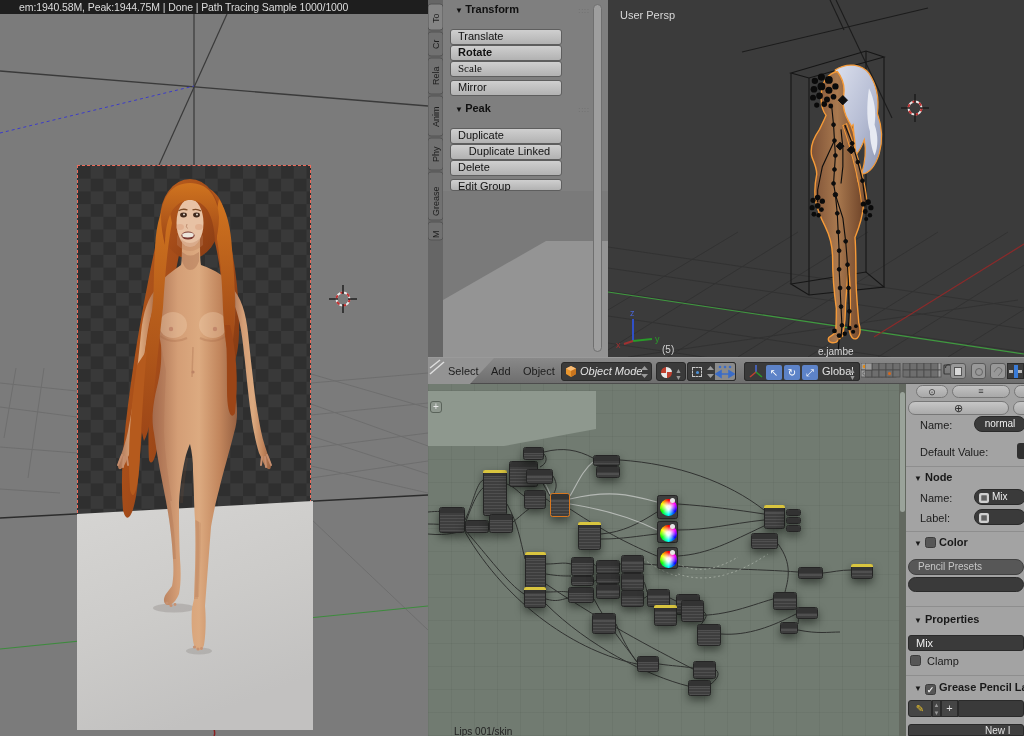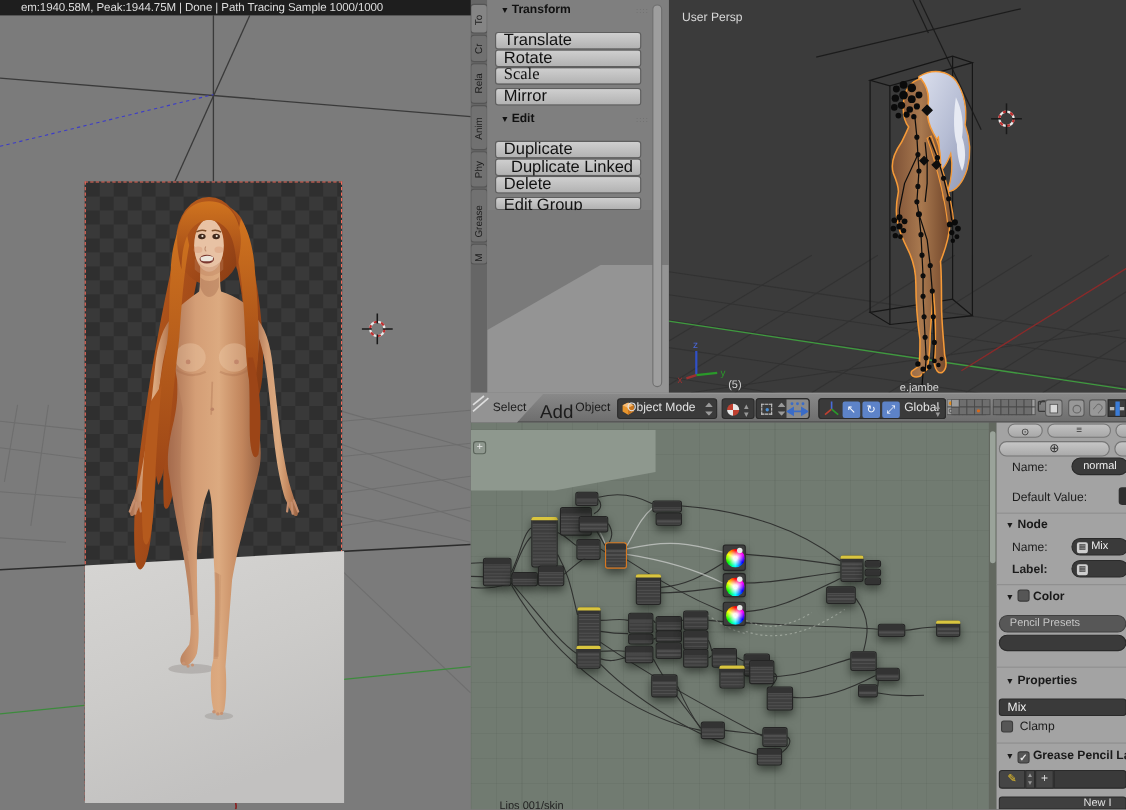--- a/index.html
+++ b/index.html
@@ -13,22 +13,22 @@
   #renderrect{left:77px;top:165px;width:234px;height:563px;
     background:#2f2f2f;
     background-image:conic-gradient(#393939 90deg,transparent 90deg 180deg,#393939 180deg 270deg,transparent 270deg);
     background-size:25.4px 25.4px;
     border:1px dashed #f06a5a; z-index:3;}
   
   #tabs{left:428px;top:0;width:15px;height:357px;background:#666;z-index:4;}
   #shelf{left:443px;top:0;width:165px;height:357px;background:#7f7f7f;z-index:4;}
   .hdr{position:absolute;color:#111;font-size:11px;font-weight:bold;}
   .hdr:before{content:"▼ ";font-size:8px;}
-  .btn{position:absolute;left:7px;width:133px;height:15.5px;background:linear-gradient(#cfcfcf,#b2b2b2);
-    border:1px solid #5e5e5e;border-radius:3px;color:#111;font-size:15px;line-height:13.5px;padding-left:7px;}
+  .btn{position:absolute;left:7px;width:112px;height:15.5px;background:linear-gradient(#cfcfcf,#b2b2b2);
+    border:1px solid #5e5e5e;border-radius:3px;color:#111;font-size:11px;line-height:13.5px;padding-left:7px;}
   
   #vpR{left:608px;top:0;width:416px;height:357px;background:#3b3b3b;overflow:hidden;}
   
   #hdr3d{left:428px;top:357px;width:596px;height:27px;background:linear-gradient(#898989,#6e6e6e);
     border-top:1px solid #9a9a9a;border-bottom:1px solid #4c4c4c;z-index:6;padding-left:31px;}
   
   #nodes{left:428px;top:384px;width:471px;height:352px;background:#717b71;overflow:hidden;z-index:2;
     background-image:repeating-linear-gradient(0deg,rgba(0,0,0,0.045) 0 1px,transparent 1px 23px),
       repeating-linear-gradient(90deg,rgba(0,0,0,0.045) 0 1px,transparent 1px 23px);}
   
@@ -223,24 +223,24 @@
         <text transform="translate(10.5,216) rotate(-90)">Grease</text>
         <rect x="0" y="222" width="15" height="18" rx="3" fill="#717171" stroke="#555"></rect>
         <text transform="translate(10.5,238) rotate(-90)">M</text>
       </g>
     </svg>
   </div>
   <div class="abs" id="shelf">
     <div class="hdr" style="left:12px;top:3px;">Transform</div>
     <div style="position:absolute;right:18px;top:7px;color:#6a6a6a;font-size:7px;letter-spacing:1px;">::::</div>
     <div class="btn" style="top:29px;">Translate</div>
-    <div class="btn" style="top:45px;">Rotate</div>
+    <div class="btn" style="top:45px;font-weight:bold;">Rotate</div>
     <div class="btn" style="top:61px;font-family:Liberation Serif, serif;">Scale</div>
     <div class="btn" style="top:80px;">Mirror</div>
-    <div class="hdr" style="left:12px;top:102px;">Edit</div>
+    <div class="hdr" style="left:12px;top:102px;">Peak</div>
     <div style="position:absolute;right:18px;top:106px;color:#6a6a6a;font-size:7px;letter-spacing:1px;">::::</div>
     <div class="btn" style="top:128px;">Duplicate</div>
     <div class="btn" style="top:144px;text-align:center;">Duplicate Linked</div>
     <div class="btn" style="top:160px;">Delete</div>
     <div class="btn" style="top:179px;height:12px;">Edit Group</div>
     <div style="position:absolute;left:0;top:191px;width:165px;height:166px;background:#7a7a7a;">
       <svg width="165" height="166">
         <polygon points="0,109 103,50 165,50 165,166 0,166" fill="#949494"></polygon>
       </svg>
     </div>
@@ -414,29 +414,29 @@
   </div>
   <div class="abs" id="hdr3d">
     <svg width="596" height="27" style="position:absolute;left:0;top:0">
       <polygon points="0,0 66,0 42,26 0,26" fill="#939393"></polygon>
       <g stroke="#dedede" stroke-width="1.5">
           <line x1="2" y1="10" x2="12" y2="2"></line>
           <line x1="2" y1="16" x2="16" y2="4"></line>
         </g>
     </svg>
     <div style="position:absolute;left:20px;top:7px;color:#1c1c1c;font-size:11px;">Select</div>
-    <div style="position:absolute;left:63px;top:7px;color:#1c1c1c;font-size:17px;">Add</div>
+    <div style="position:absolute;left:63px;top:7px;color:#1c1c1c;font-size:11px;">Add</div>
     <div style="position:absolute;left:95px;top:7px;color:#1c1c1c;font-size:11px;">Object</div>
     <div style="overflow:hidden;position:absolute;left:133px;top:4px;width:91px;height:19px;background:#3a3a3a;border:1px solid #2a2a2a;border-radius:3px;color:#e2e2e2;font-size:11px;line-height:17px;">
       <svg width="12" height="12" style="position:absolute;left:3px;top:3px">
           <polygon points="6,0 11,2.5 11,8 6,11 1,8 1,2.5" fill="#e8962e"></polygon>
           <polygon points="6,0 11,2.5 6,5 1,2.5" fill="#f7bc77"></polygon>
           <polygon points="6,5 11,2.5 11,8 6,11" fill="#c9751e"></polygon>
         </svg>
-      <span style="position:absolute;left:8px;">Object Mode</span>
+      <span style="position:absolute;left:18px;font-style:italic;">Object Mode</span>
       <svg width="7" height="12" style="position:absolute;right:3px;top:3px">
           <polygon points="3.5,0 7,4 0,4" fill="#9a9a9a"></polygon>
           <polygon points="3.5,12 7,8 0,8" fill="#9a9a9a"></polygon>
         </svg>
     </div>
     <div style="overflow:hidden;position:absolute;left:228px;top:4px;width:30px;height:19px;background:#3a3a3a;border:1px solid #2a2a2a;border-radius:3px;">
       <span style="position:absolute;left:4px;top:3.5px;width:11px;height:11px;border-radius:50%;background:conic-gradient(#e8e8e8 0 90deg,#c04030 90deg 180deg,#e8e8e8 180deg 270deg,#c04030 270deg);"></span>
       <span style="position:absolute;right:3px;top:4px;color:#999;font-size:7px;">▲<br>▼</span>
     </div>
     <div style="overflow:hidden;position:absolute;left:259px;top:4px;width:49px;height:19px;background:#3a3a3a;border:1px solid #2a2a2a;border-radius:3px;">
@@ -710,21 +710,21 @@
     <div style="position:absolute;left:107px;top:17px;width:13px;height:14px;background:linear-gradient(#c6c6c6,#aaa);border:1px solid #777;border-radius:7px 0 0 7px;"></div>
     <div style="position:absolute;left:14px;top:35px;color:#1c1c1c;font-size:11px;">Name:</div>
     <div style="position:absolute;left:68px;top:32px;width:52px;height:16px;background:#3a3a3a;border:1px solid #2a2a2a;border-radius:8px;color:#efefef;font-size:10px;text-align:center;line-height:14px;">normal</div>
     <div style="position:absolute;left:14px;top:62px;color:#1c1c1c;font-size:11px;">Default Value:</div>
     <div style="position:absolute;left:111px;top:59px;width:9px;height:16px;background:#2f2f2f;border-radius:3px 0 0 3px;"></div>
     <div style="position:absolute;left:0px;top:82px;width:118px;height:1px;background:#8e8e8e;"></div>
     <div style="position:absolute;left:8px;top:87px;color:#191919;font-size:11px;font-weight:bold;"><span style="font-size:8px;">▼</span> Node</div>
     <div style="position:absolute;left:14px;top:108px;color:#1c1c1c;font-size:11px;">Name:</div>
     <div style="position:absolute;left:68px;top:105px;width:52px;height:16px;background:#3a3a3a;border:1px solid #2a2a2a;border-radius:8px;color:#efefef;font-size:10px;line-height:14px;">
       <span style="display:inline-block;width:10px;height:10px;margin:2.5px 3px 0 4px;background:#cfcfcf;border-radius:2px;vertical-align:top;color:#333;font-size:7px;line-height:10px;text-align:center;">▦</span>Mix</div>
-    <div style="position:absolute;left:14px;top:128px;color:#1c1c1c;font-size:11px;font-weight:bold;">Label:</div>
+    <div style="position:absolute;left:14px;top:128px;color:#1c1c1c;font-size:11px;">Label:</div>
     <div style="position:absolute;left:68px;top:125px;width:52px;height:16px;background:#3a3a3a;border:1px solid #2a2a2a;border-radius:8px;">
       <span style="display:inline-block;width:10px;height:10px;margin:2.5px 3px 0 4px;background:#cfcfcf;border-radius:2px;vertical-align:top;color:#333;font-size:7px;line-height:10px;text-align:center;">▦</span></div>
     <div style="position:absolute;left:0px;top:147px;width:118px;height:1px;background:#8e8e8e;"></div>
     <div style="position:absolute;left:8px;top:152px;color:#191919;font-size:11px;font-weight:bold;"><span style="font-size:8px;">▼</span>
       <span style="display:inline-block;width:11px;height:11px;background:#565656;border:1px solid #3c3c3c;border-radius:2.5px;vertical-align:-2px;"></span> Color</div>
     <div style="position:absolute;left:2px;top:175px;width:116px;height:16px;background:#575757;border:1px solid #404040;border-radius:8px;color:#c6c6c6;font-size:10px;line-height:14px;padding-left:9px;">Pencil Presets</div>
     <div style="position:absolute;left:2px;top:193px;width:116px;height:15px;background:#3a3a3a;border:1px solid #2a2a2a;border-radius:8px;"></div>
     <div style="position:absolute;left:0px;top:222px;width:118px;height:1px;background:#8e8e8e;"></div>
     <div style="position:absolute;left:8px;top:229px;color:#191919;font-size:11px;font-weight:bold;"><span style="font-size:8px;">▼</span> Properties</div>
     <div style="position:absolute;left:2px;top:251px;width:116px;height:16px;background:#3a3a3a;border:1px solid #2a2a2a;border-radius:3px;color:#efefef;font-size:11px;line-height:15px;padding-left:7px;">Mix</div>

